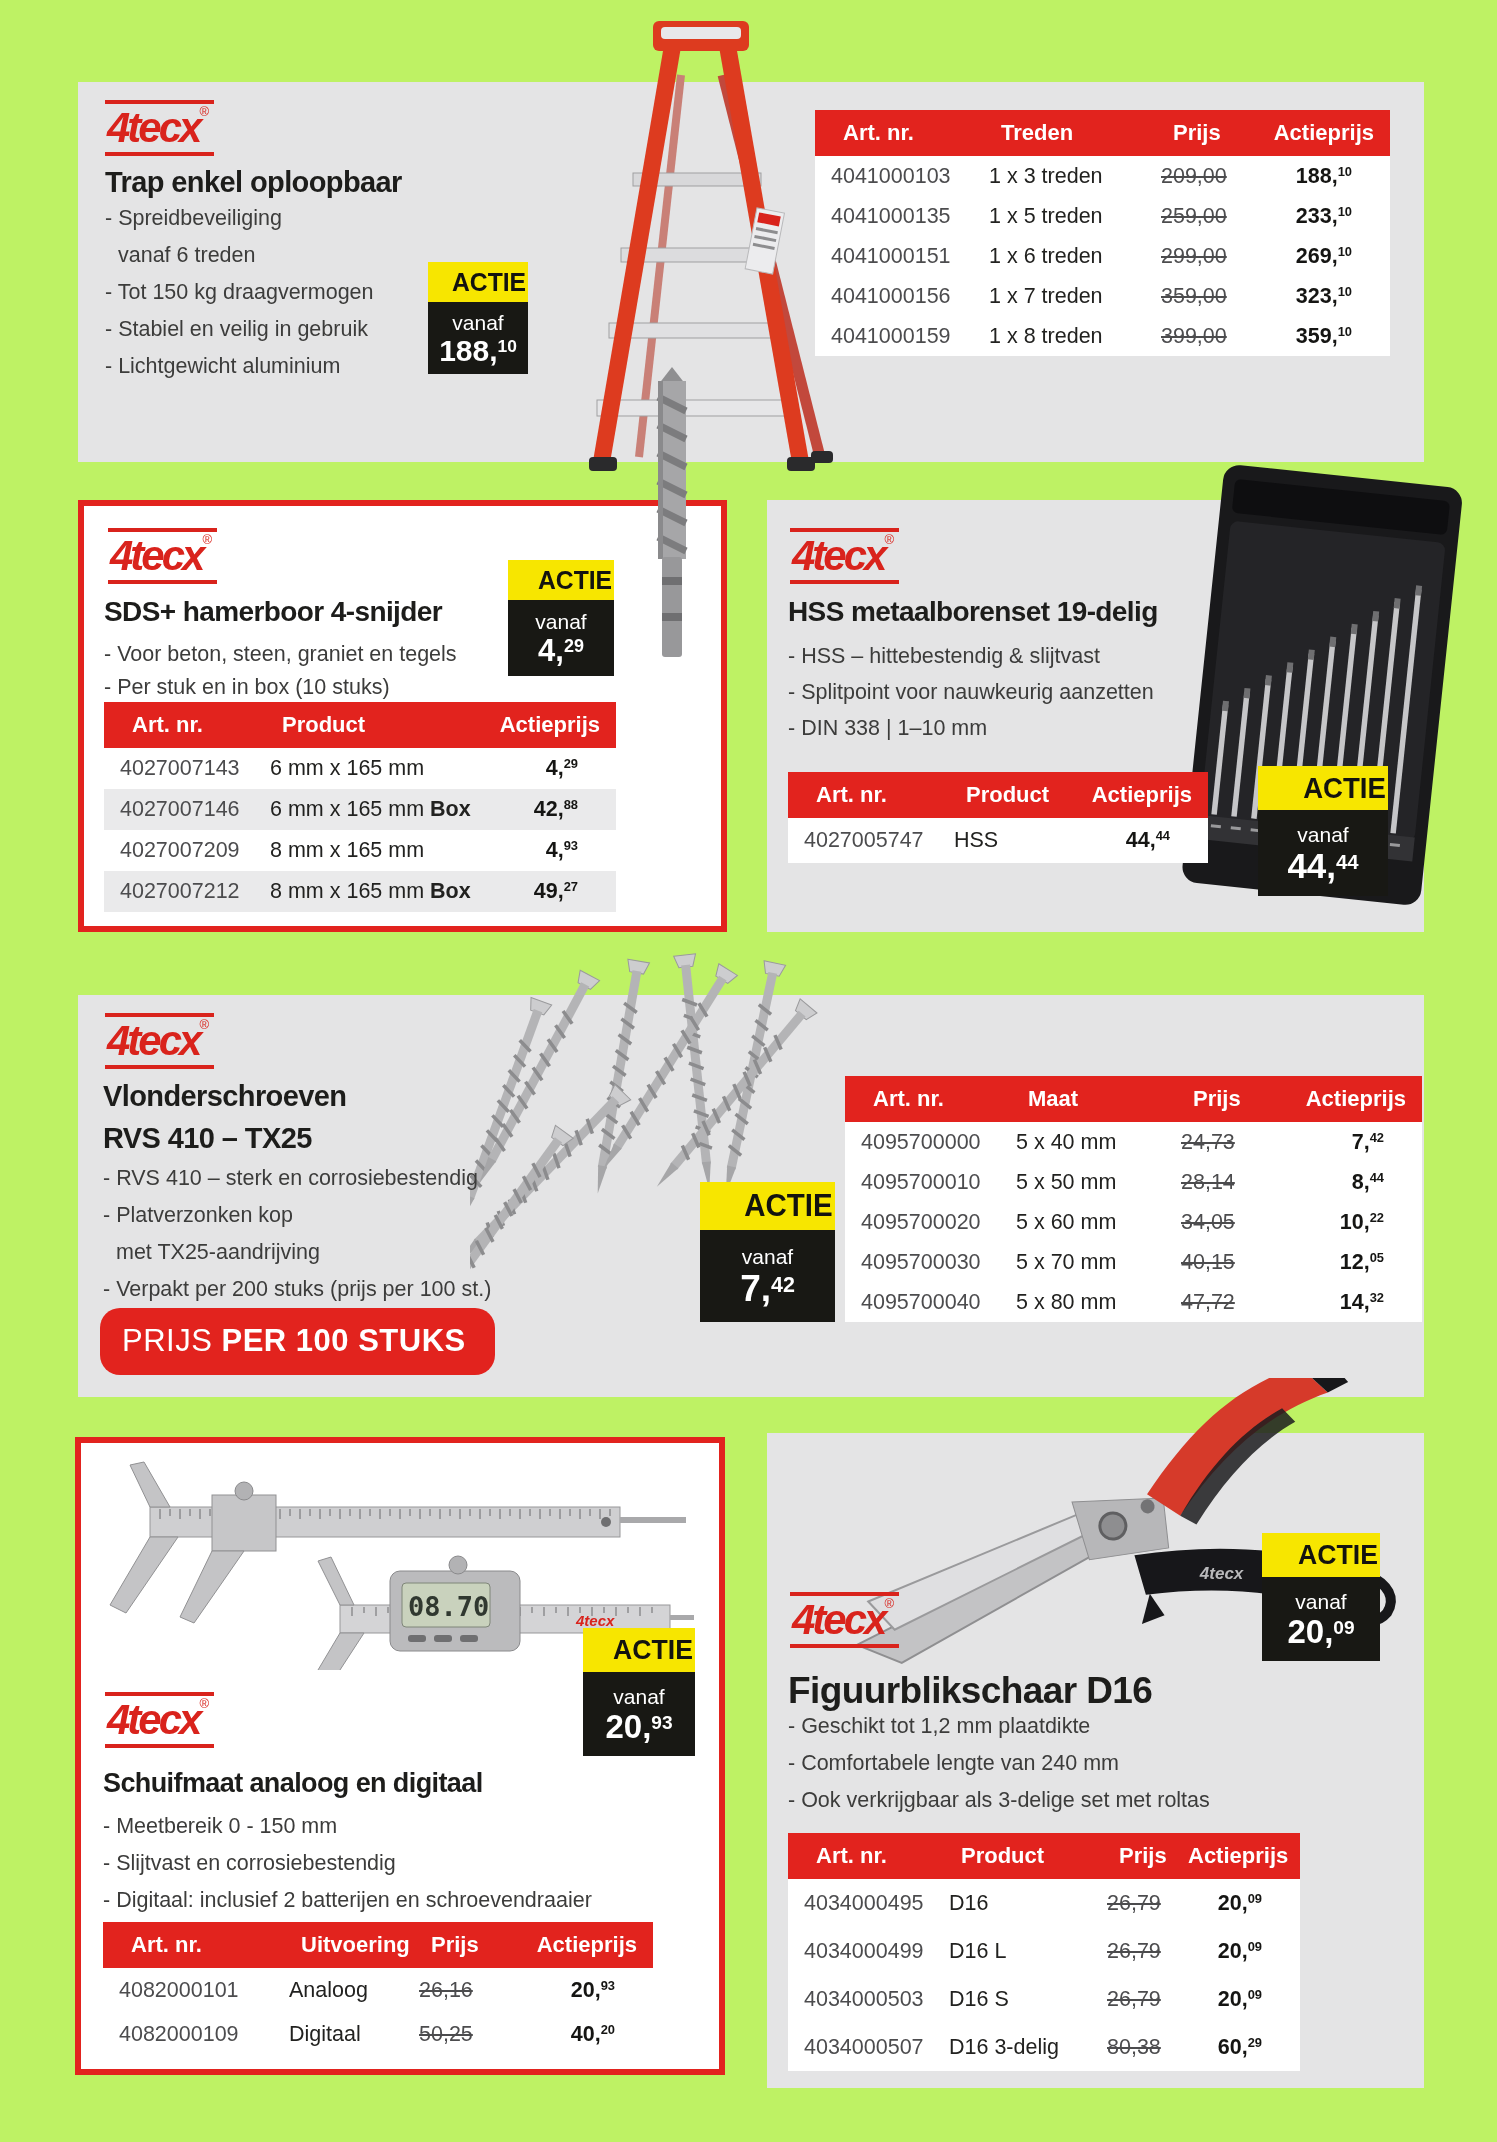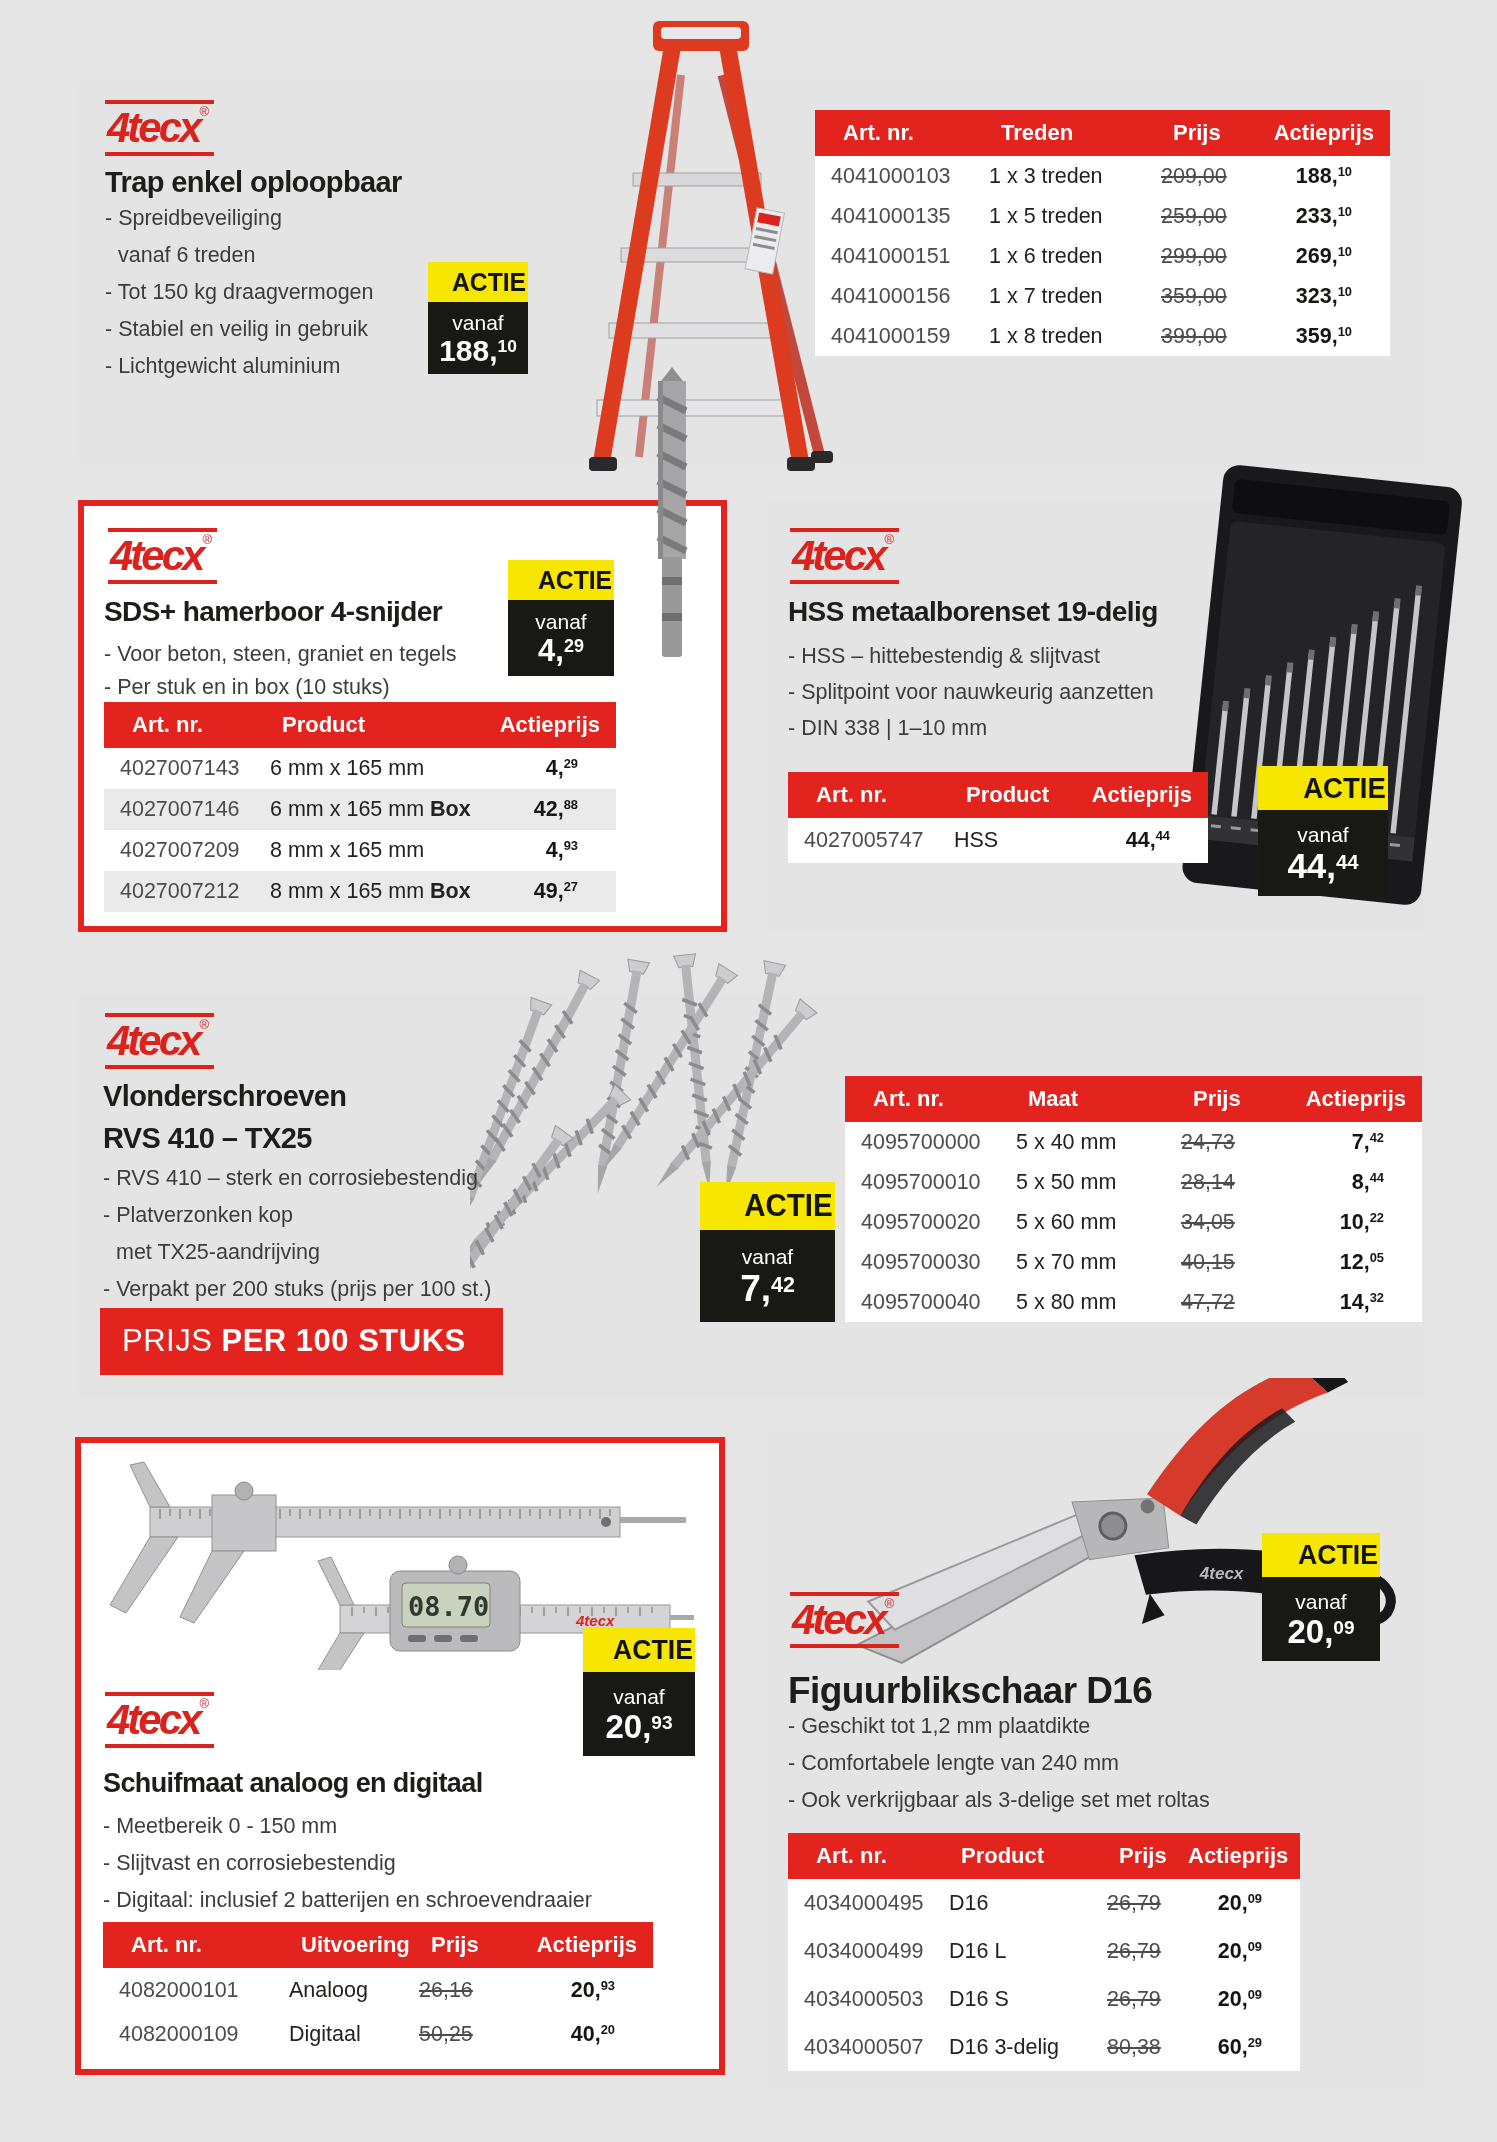--- a/index.html
+++ b/index.html
@@ -1,16 +1,16 @@
 <!DOCTYPE html>
 <html><head>
 <meta charset="utf-8">
 <style>
   html,body{margin:0;padding:0;background:#ffffff;}
-  .page{position:relative;width:1497px;height:2142px;background:#e5e5e5;overflow:hidden;
+  .page{position:relative;width:1497px;height:2142px;background:#bef264;overflow:hidden;
         font-family:"Liberation Sans",sans-serif;color:#1d1d1b;text-decoration:underline;}
   .panel{position:absolute;background:#e4e4e5;z-index:0;}
   .redbox{position:absolute;background:#fff;border:6px solid #e2231e;z-index:1;}
   .photo{position:absolute;z-index:2;}
   
   .logo{position:absolute;z-index:3;white-space:nowrap;}
   .logo-inner{display:inline-block;border-top:4px solid #d9231c;border-bottom:4px solid #d9231c;padding:0 5px 3px 2px;}
   .logo-text{font-size:42px;font-weight:bold;font-style:italic;color:#d9231c;letter-spacing:-3px;line-height:1.0;}
   .logo-reg{color:#d9231c;font-size:13px;vertical-align:26px;}
   
@@ -23,21 +23,21 @@
   
   .badge{position:absolute;text-align:center;z-index:4;}
   .badge .top{background:#f7e600;color:#13130f;font-weight:800;display:flex;align-items:center;justify-content:flex-end;
               transform-origin:center;letter-spacing:0;}
   .badge .top span{display:inline-block;transform:scaleX(.95);}
   .badge .bottom{background:#181814;color:#fff;display:flex;flex-direction:column;justify-content:center;align-items:center;}
   .badge .vanaf{font-size:21px;line-height:1.25;font-weight:normal;}
   .badge .bprice{font-weight:bold;line-height:1.02;white-space:nowrap;}
   .badge .psup{font-size:58%;vertical-align:9px;}
   
-  .banner{position:absolute;background:#e2231e;color:#fff;font-size:31px;padding:15px 37px 16px 22px;z-index:3;white-space:nowrap;letter-spacing:0.5px;}
+  .banner{position:absolute;background:#e2231e;color:#fff;font-size:31px;padding:15px 29px 16px 22px;z-index:3;white-space:nowrap;letter-spacing:0.5px;border-radius:20px;}
   .banner b{font-weight:800;}
   
   .ptable{position:absolute;z-index:3;font-size:21.5px;}
   .thead{display:grid;grid-template-columns:var(--cols);background:#e2231e;color:#fff;font-weight:bold;
          font-size:22px;align-items:center;height:46px;}
   .trow{display:grid;grid-template-columns:var(--cols);background:#fff;align-items:center;height:var(--rowh,40px);}
   .trow.alt{background:#eaeaeb;}
   .hcell{padding-left:28px;}
   .hcell.h-price{text-align:right;padding-right:16px;padding-left:0;}
   .cell{padding-left:16px;white-space:nowrap;}

